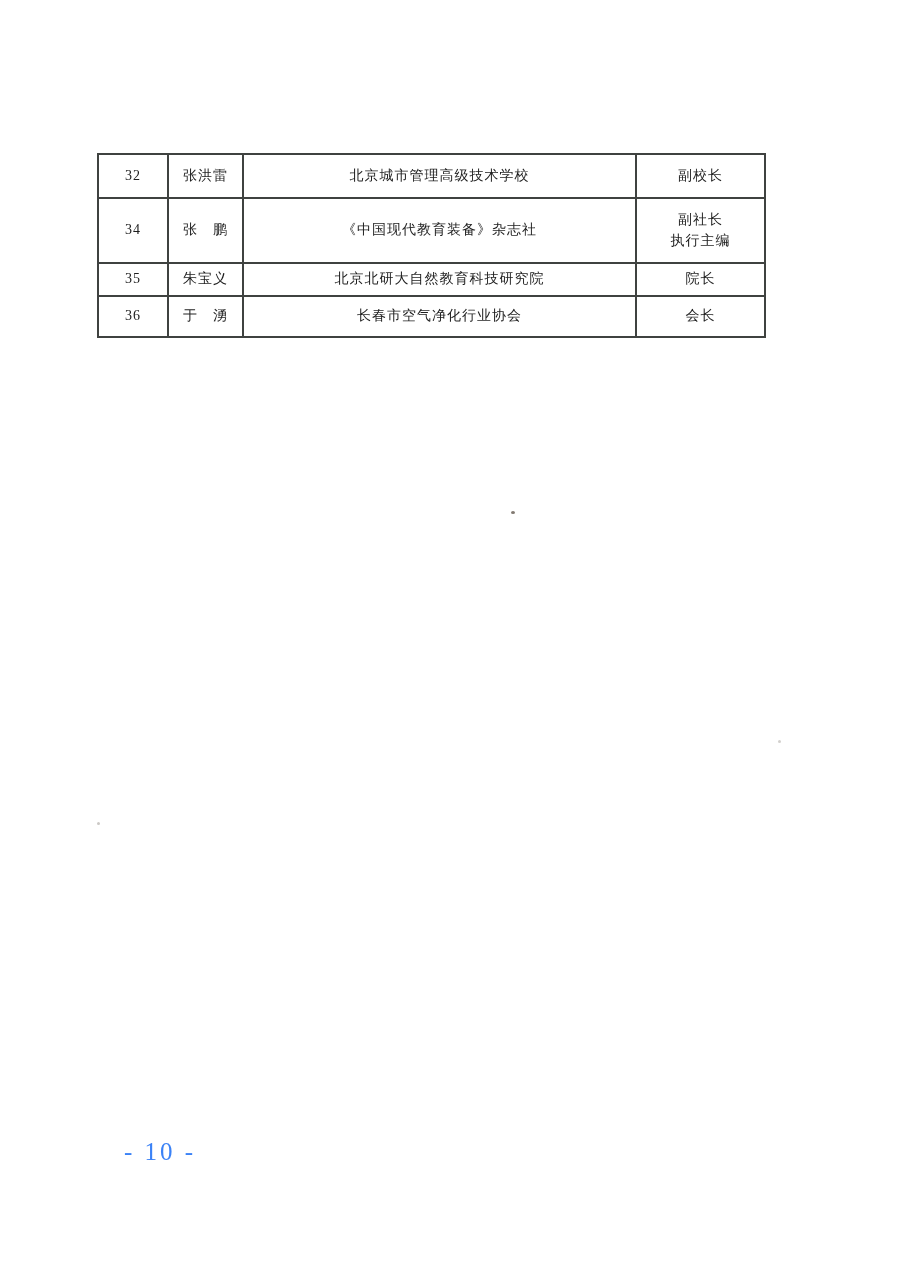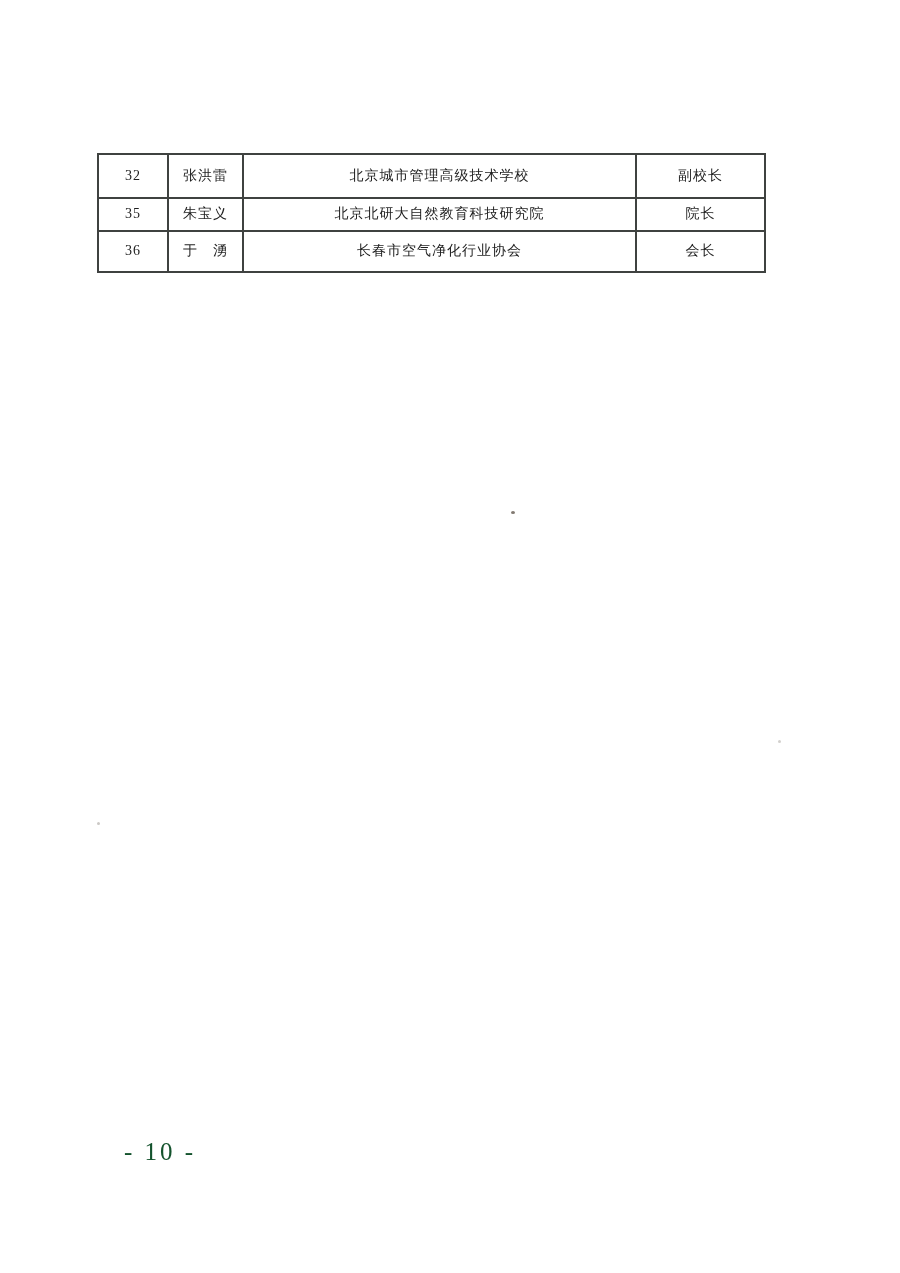--- a/index.html
+++ b/index.html
@@ -46,21 +46,21 @@
   tr.row-h2 { height: 45px; }
   tr.row-h3 { height: 65px; }
   tr.row-h4 { height: 33px; }
   tr.row-h5 { height: 41px; }
   .page-footer {
     position: absolute;
     left: 124px;
     top: 1138px;
     font-size: 25px;
     letter-spacing: 3px;
-    color: #14532d;
+    color: #3b82f6;
     font-family: "Liberation Serif", "DejaVu Serif", serif;
   }
   .speck {
     position: absolute;
     border-radius: 50%;
     background: #6b6258;
   }
   .speck-1 { left: 511px; top: 511px; width: 4px; height: 3px; opacity: 0.85; }
   .speck-2 { left: 97px;  top: 822px; width: 3px; height: 3px; opacity: 0.35; }
   .speck-3 { left: 778px; top: 740px; width: 3px; height: 3px; opacity: 0.3; }
@@ -77,20 +77,27 @@
       <col style="width:393px">
       <col style="width:129px">
     </colgroup>
     <tbody>
       <tr class="row-h1">
         <td class="cell-no">32</td>
         <td>张洪雷</td>
         <td>北京城市管理高级技术学校</td>
         <td>副校长</td>
       </tr>
+      <tr class="row-h3">
+        <td class="cell-no">34</td>
+        <td>张　鹏</td>
+        <td>《中国现代教育装备》杂志社</td>
+        <td>副社长
+执行主编</td>
+      </tr>
       <tr class="row-h4">
         <td class="cell-no">35</td>
         <td>朱宝义</td>
         <td>北京北研大自然教育科技研究院</td>
         <td>院长</td>
       </tr>
       <tr class="row-h5">
         <td class="cell-no">36</td>
         <td>于　湧</td>
         <td>长春市空气净化行业协会</td>

